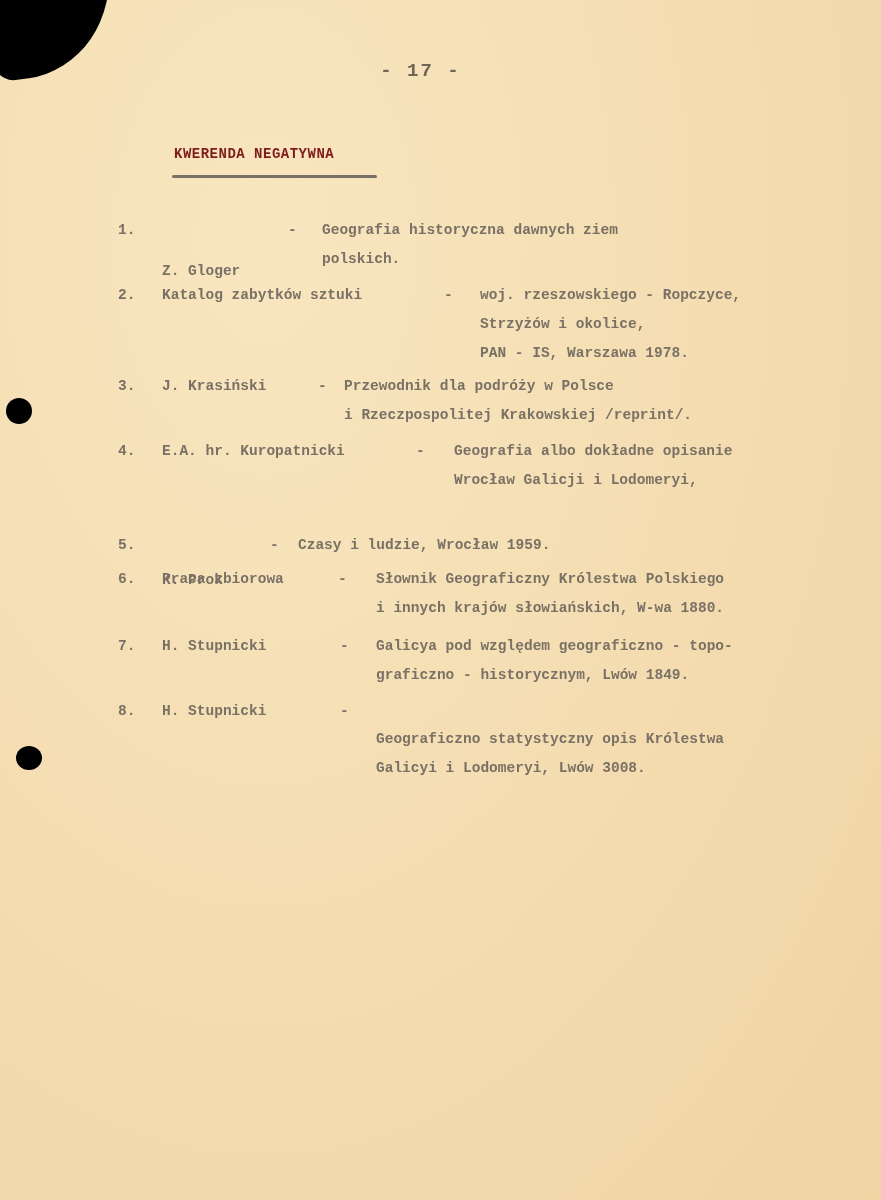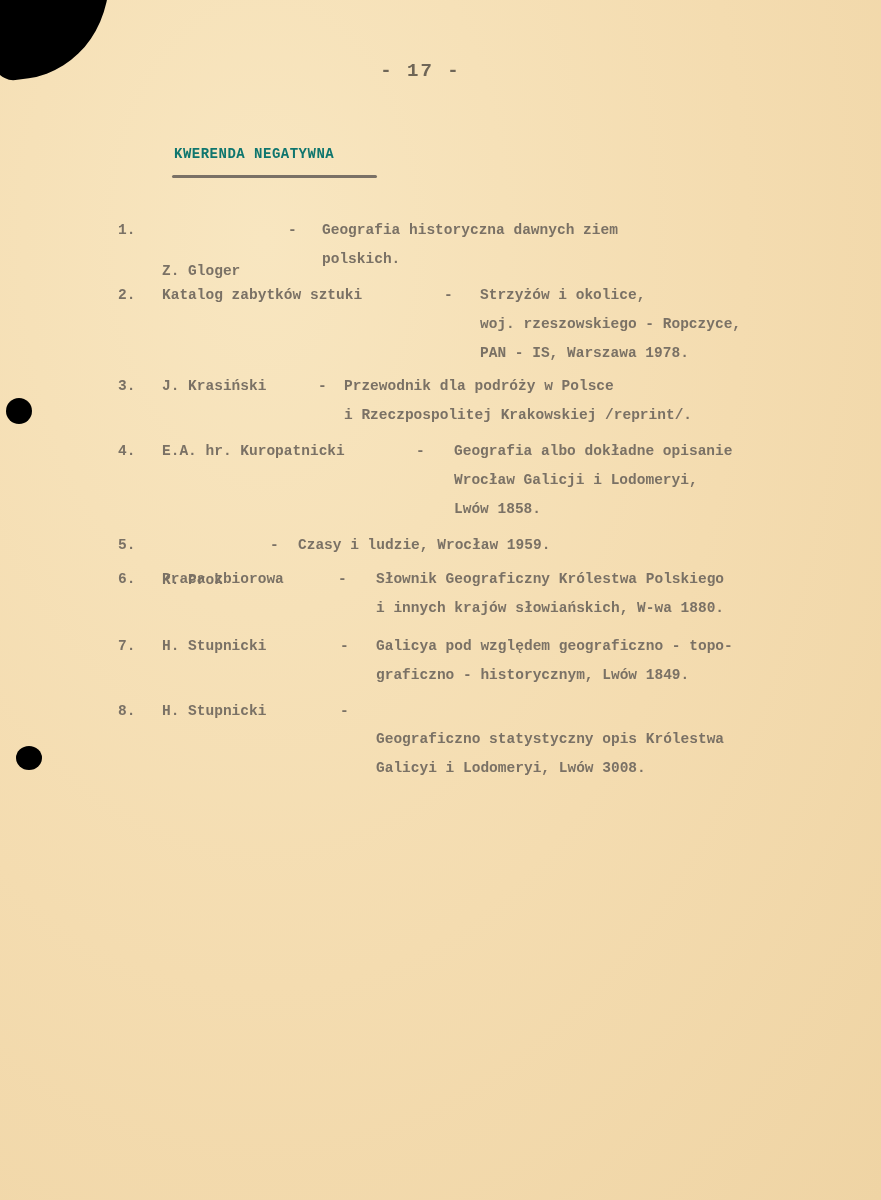--- a/index.html
+++ b/index.html
@@ -19,21 +19,21 @@
   .punch { position: absolute; background: #000; border-radius: 50%; }
   .punch.p1 { left: 6px; top: 398px; width: 26px; height: 26px; }
   .punch.p2 { left: 16px; top: 746px; width: 26px; height: 24px; }
   .page-number {
     position: absolute; left: 0; width: 100%; top: 60px; text-align: center;
     font-size: 19px; font-weight: bold; color: #6f6657; letter-spacing: 2px;
     padding-left: 0; transform: translateX(-20px);
   }
   .heading {
     position: absolute; left: 174px; top: 146px;
-    font-size: 14px; font-weight: bold; color: #0f766e; letter-spacing: 0.5px;
+    font-size: 14px; font-weight: bold; color: #7f1d1d; letter-spacing: 0.5px;
   }
   .heading-rule {
     position: absolute; left: 172px; top: 175px; width: 205px; height: 3px;
     background: #7a7166; border-radius: 2px;
   }
   .entry { position: absolute; font-size: 14.5px; font-weight: bold; line-height: 29px; white-space: nowrap; }
   .entry .num { position: absolute; left: 0; }
   .entry .author { position: absolute; }
   .entry .dash { position: absolute; }
   .entry .title { position: absolute; }
@@ -60,22 +60,22 @@
       <div>Geografia historyczna dawnych ziem</div>
       <div>polskich.</div>
     </div>
   </div>
 
   <div class="entry" style="left:118px; top:281px;">
     <span class="num">2.</span>
     <span class="author" style="left:44px;">Katalog zabytków sztuki</span>
     <span class="dash" style="left:326px;">-</span>
     <div class="title" style="left:362px;">
+      <div>woj. rzeszowskiego - Ropczyce,</div>
       <div>Strzyżów i okolice,</div>
-      <div>woj. rzeszowskiego - Ropczyce,</div>
       <div>PAN - IS, Warszawa 1978.</div>
     </div>
   </div>
 
   <div class="entry" style="left:118px; top:372px;">
     <span class="num">3.</span>
     <span class="author" style="left:44px;font-family:Liberation Mono, monospace;">J. Krasiński</span>
     <span class="dash" style="left:200px;">-</span>
     <div class="title" style="left:226px;">
       <div>Przewodnik dla podróży w Polsce</div>
@@ -83,21 +83,20 @@
     </div>
   </div>
 
   <div class="entry" style="left:118px; top:437px;">
     <span class="num">4.</span>
     <span class="author" style="left:44px;">E.A. hr. Kuropatnicki</span>
     <span class="dash" style="left:298px;">-</span>
     <div class="title" style="left:336px;">
       <div>Geografia albo dokładne opisanie</div>
       <div>Wrocław Galicji i Lodomeryi,</div>
-      <div>Lwów 1858.</div>
     </div>
   </div>
 
   <div class="entry" style="left:118px; top:531px;">
     <span class="num">5.</span>
     <span class="author" style="left:44px;margin-top:35px;">K. Prok</span>
     <span class="dash" style="left:152px;">-</span>
     <div class="title" style="left:180px;">
       <div>Czasy i ludzie, Wrocław 1959.</div>
     </div>

